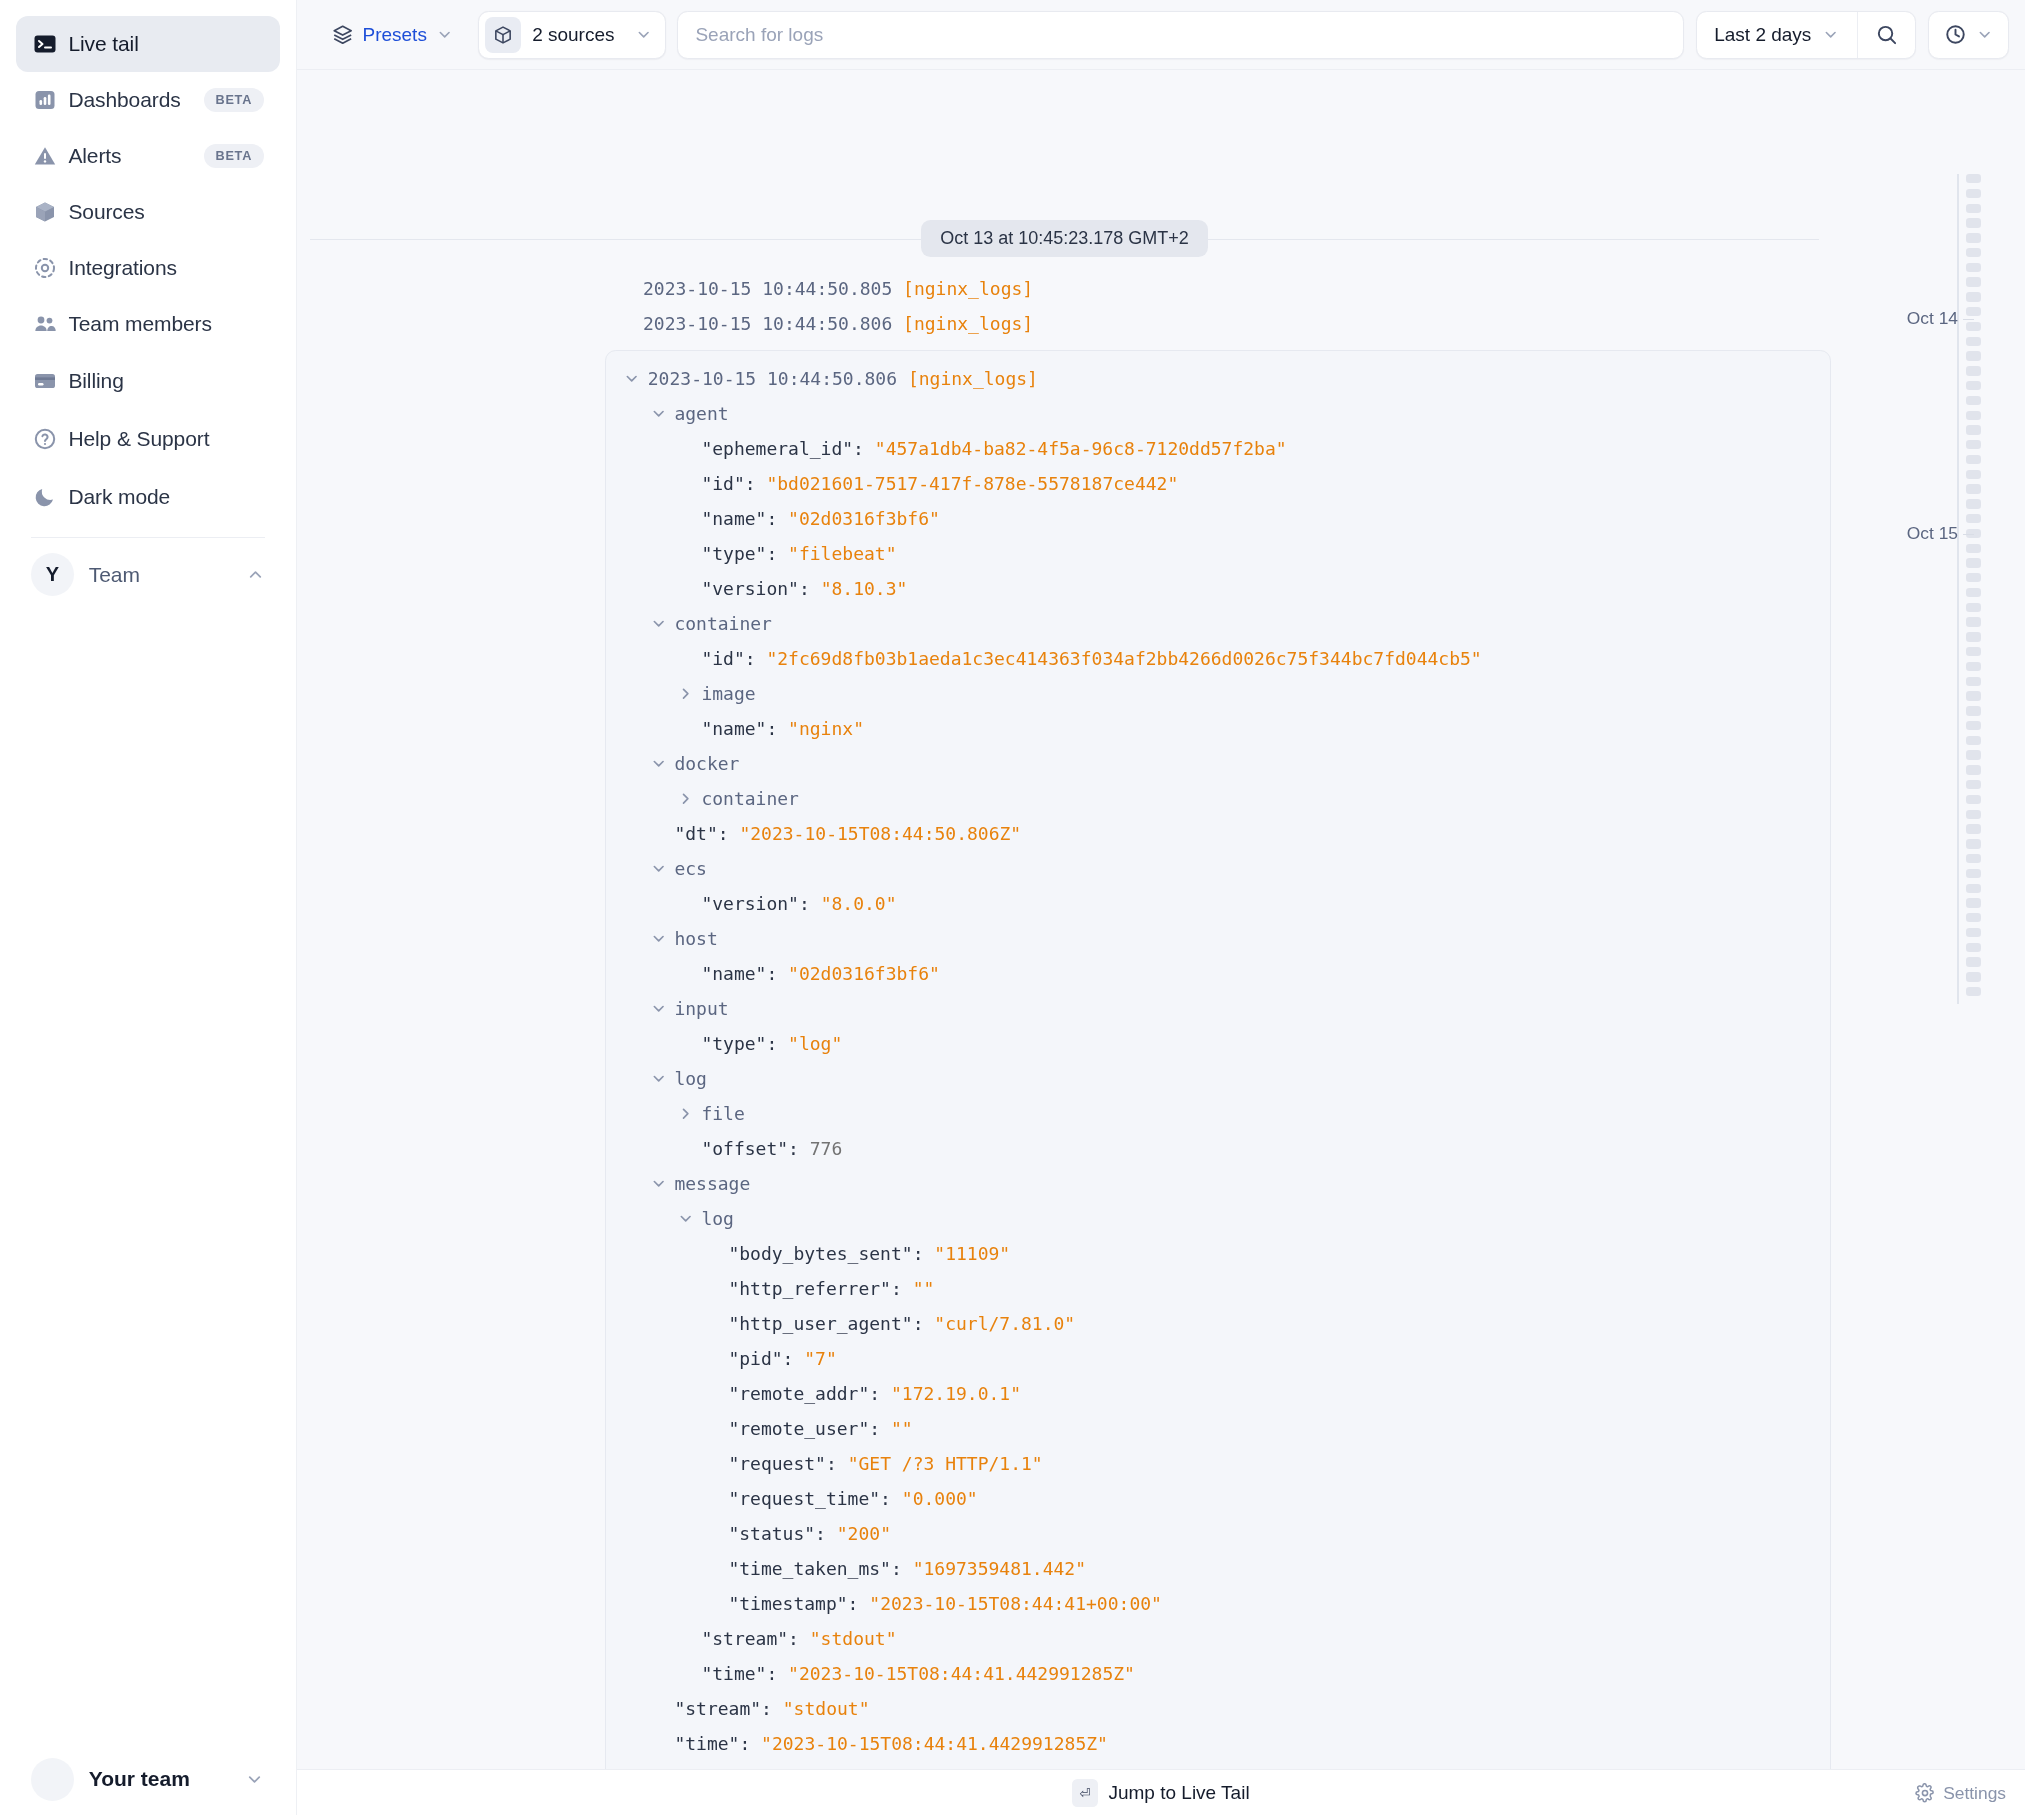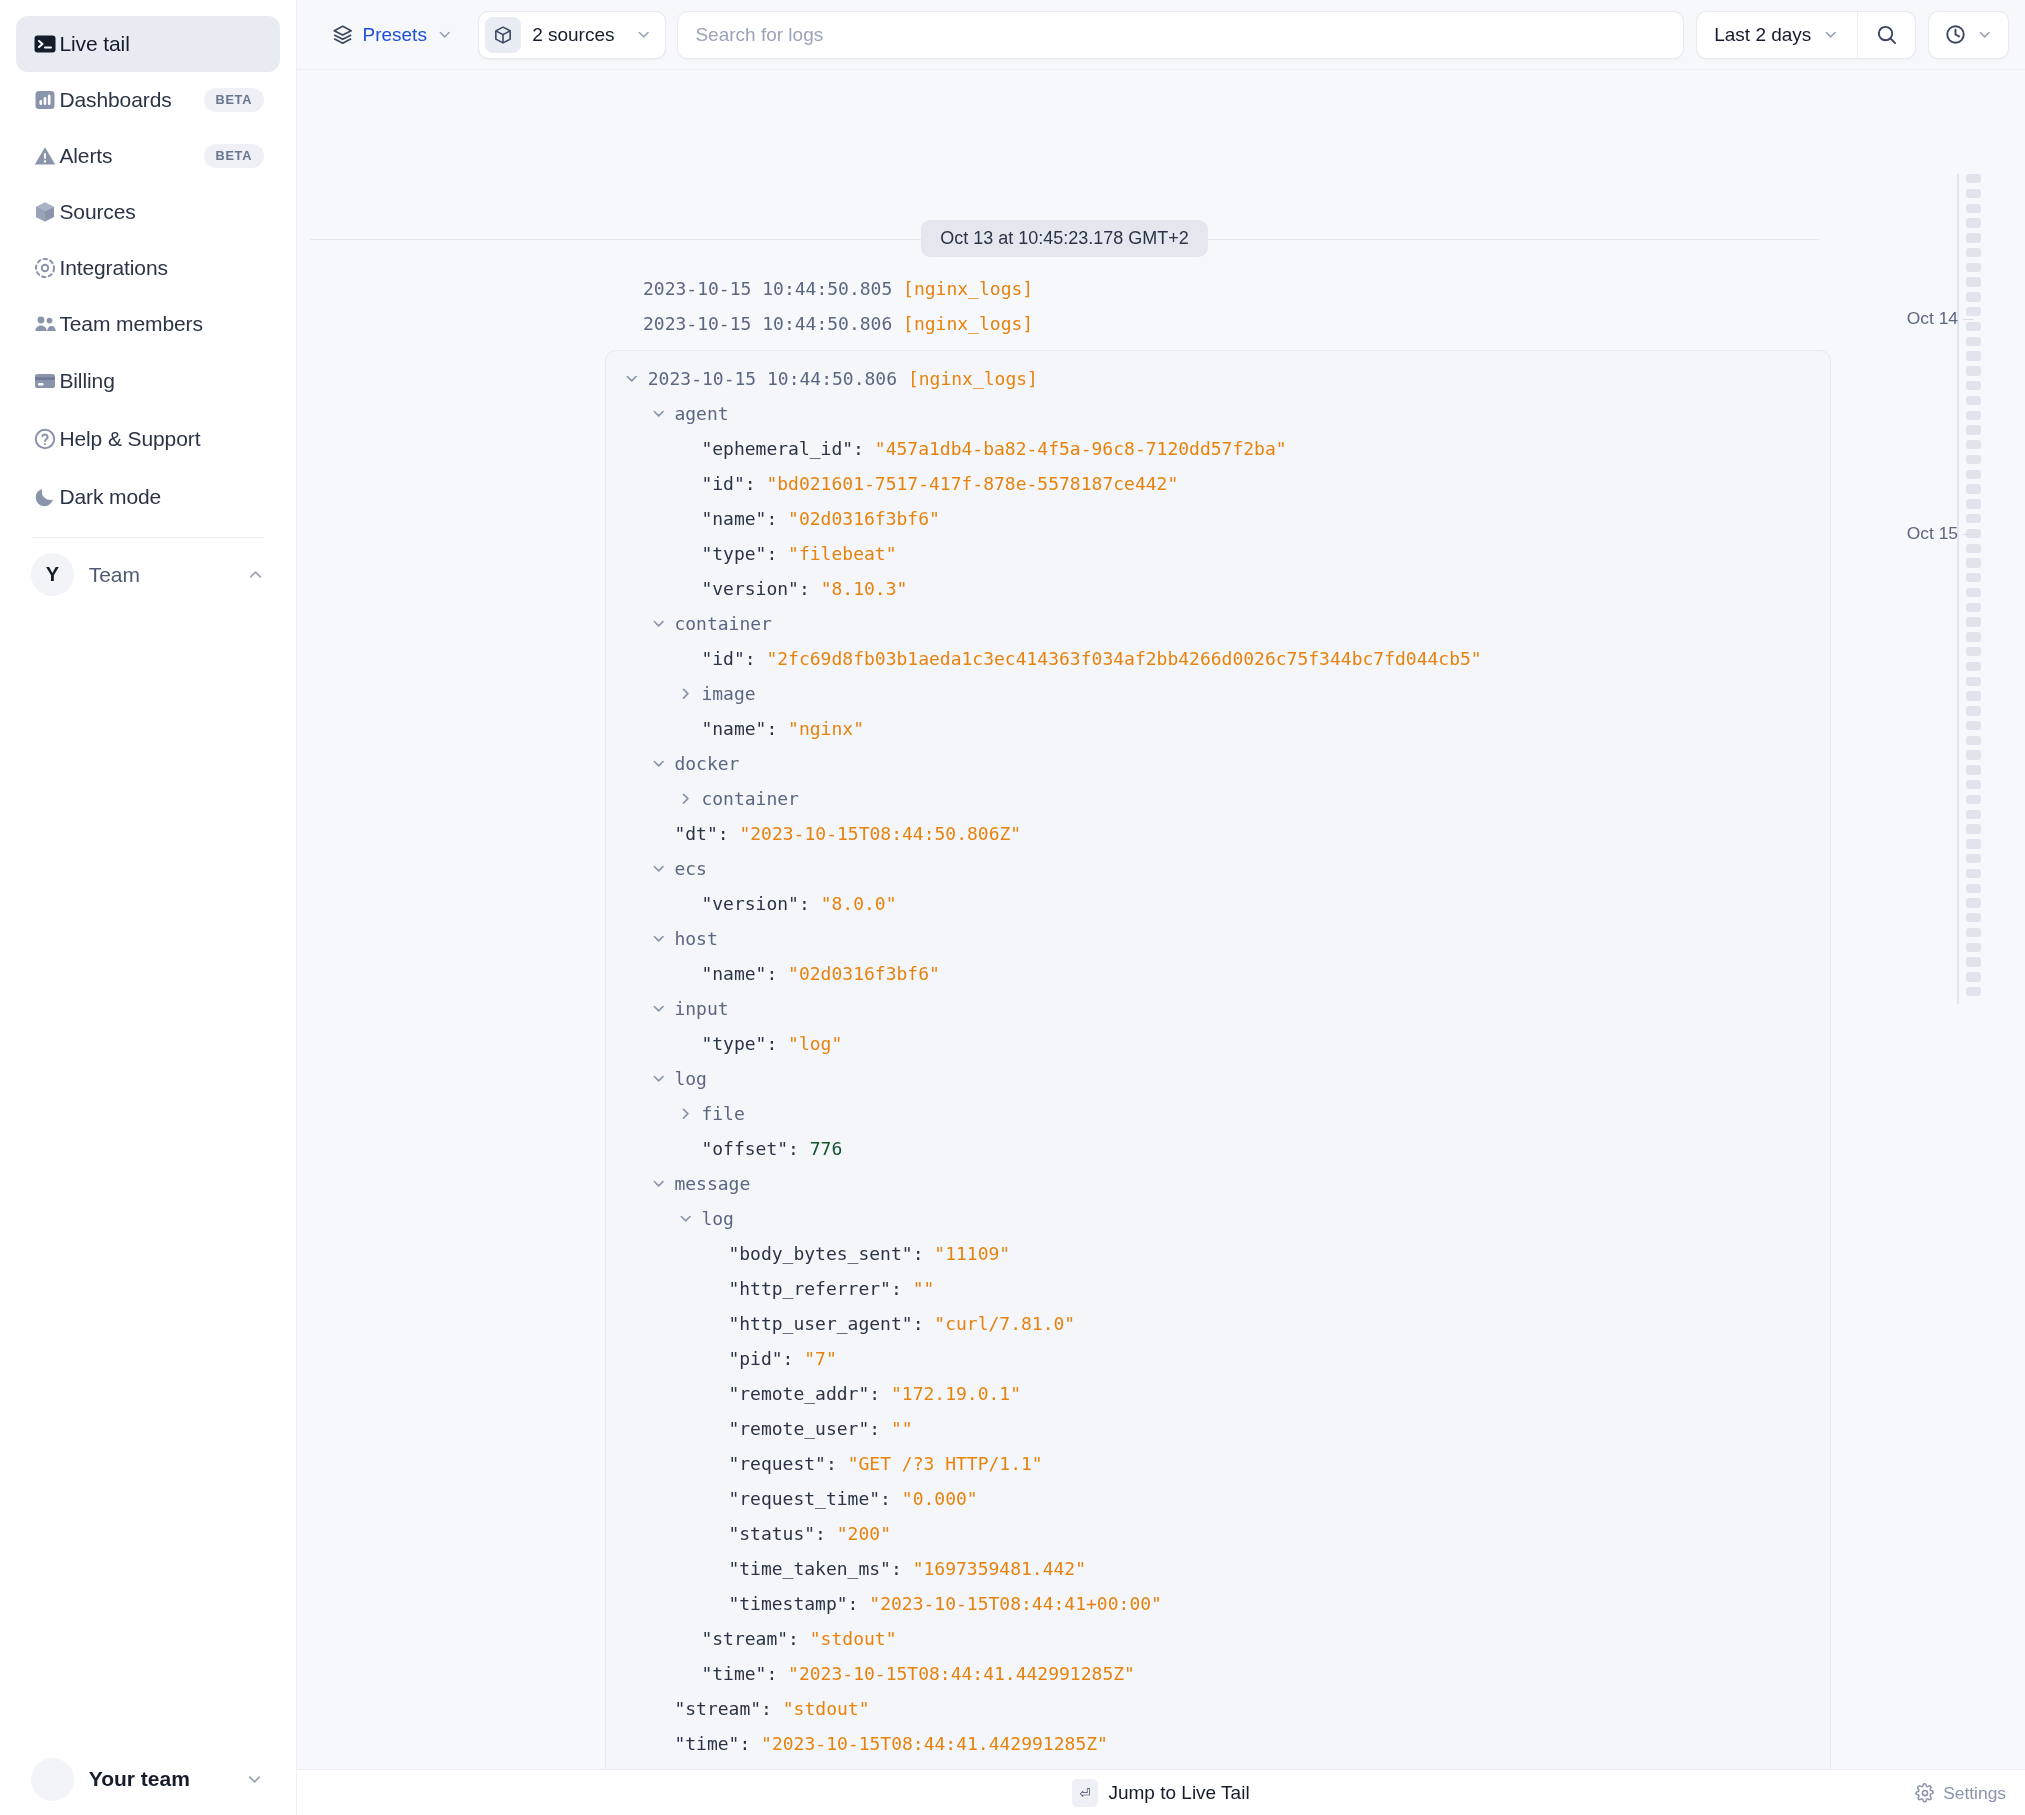--- a/index.html
+++ b/index.html
@@ -27,21 +27,21 @@
   .brand-mark { width: 32px; height: 23px; display: block; }
   .brand-title {
     font-size: 28px; font-weight: bold; color: #151c2c; letter-spacing: -0.4px;
   }
   .brand-caret { margin-left: 12px; color: #8a94ab; display: flex; }
 
   .nav { margin-top: 16px; padding: 0 16px; }
   .nav-item {
     display: flex; align-items: center;
     height: 56px; border-radius: 12px;
-    padding: 0 16px; gap: 2px;
+    padding: 0 16px; gap: 11px;
     cursor: pointer; position: relative;
   }
   .nav-item.active { background: #e8ebf1; }
   .nav-label { font-size: 21px; color: #151c2c; font-weight: 500; letter-spacing: -0.1px; }
   .nav-item:not(.active) .nav-label { color: #2b3446; font-weight: 500; }
   .nav-icon { width: 25.4px; height: 25.4px; display: flex; align-items: center; justify-content: center; flex: 0 0 25.4px; }
   .badge-beta {
     margin-left: auto;
     background: #eef0f5; color: #6b7governance;
     color: #69748d;
@@ -175,21 +175,21 @@
     font-size: 18px; line-height: 35px;
     color: #2b3446; white-space: nowrap;
     display: flex; align-items: center;
     padding-left: 17.4px;
   }
   .jrow .tw { color: #5b6681; }
   .chev { display:inline-flex; width: 19px; color: #8a94ab; flex:0 0 19px; margin-right: 5.4px; }
   .chev.spacer { visibility: hidden; }
   .k { color: #2b3446; }
   .v-str { color: #e8820c; }
-  .v-num { color: #14532d; }
+  .v-num { color: #737373; }
   .node { color: #5b6681; }
   .ind1 { padding-left: 44px; }
   .ind2 { padding-left: 71px; }
   .ind3 { padding-left: 98px; }
 
   .card-actions {
     display: flex; align-items: center; gap: 12px;
     padding: 9.4px 0 0 44px;
     font-family: "Liberation Sans", sans-serif;
   }

